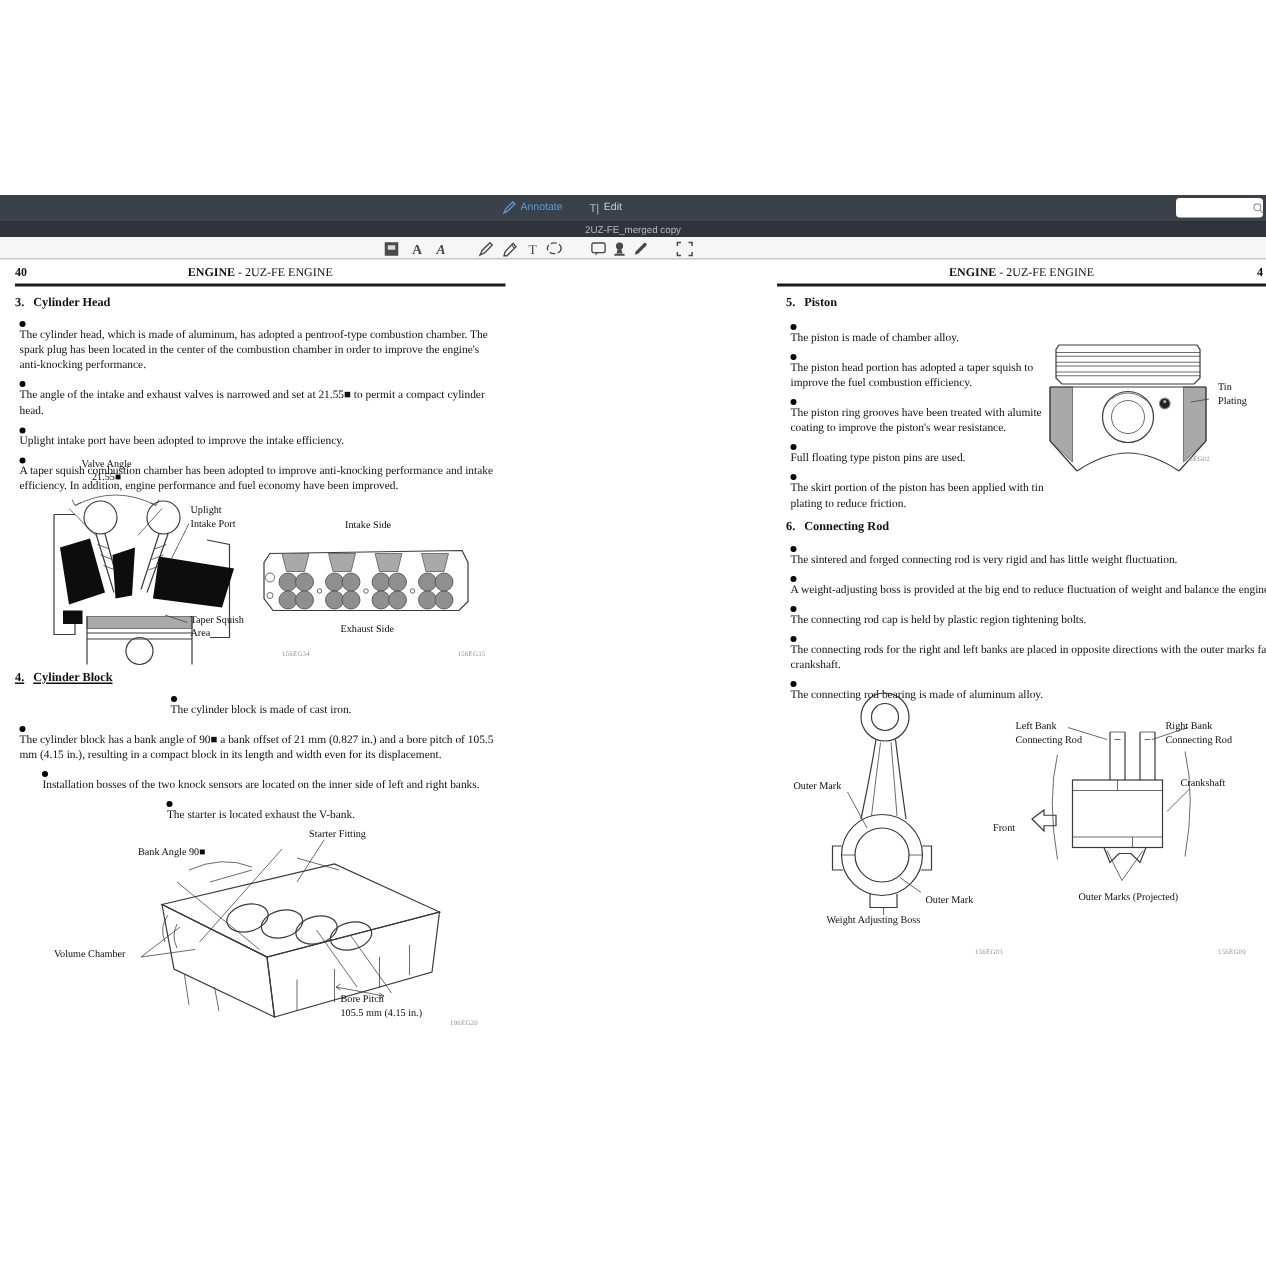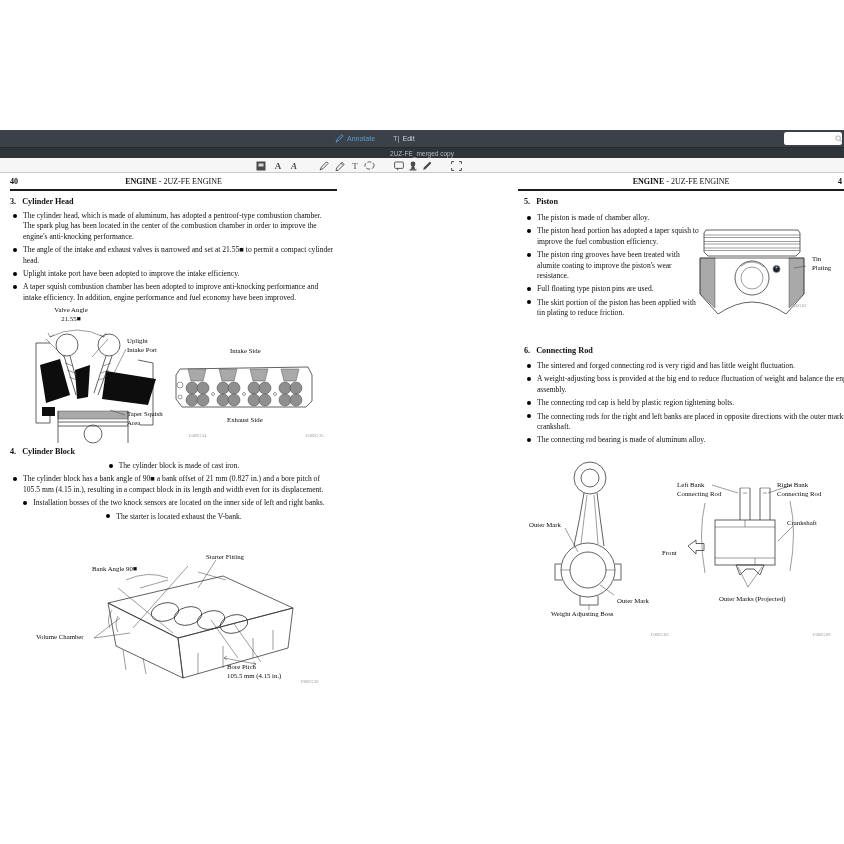--- a/index.html
+++ b/index.html
@@ -20,21 +20,21 @@
   #searchwrap{left:784px;top:132px;width:58px;height:13px;background:#fff;border-radius:2.5px;display:flex;align-items:center;}
   #search-input{border:none;outline:none;background:transparent;width:44px;height:11px;font-size:7px;margin-left:3px;
                 font-family:"Liberation Sans",sans-serif;}
   
   .hdr-num{font-weight:bold;font-size:8px;}
   .hdr-title{font-size:8px;text-align:center;}
   .hdr-rule{height:1.5px;background:#1c1c1c;}
   .sec-head{font-size:8.2px;font-weight:bold;}
   .sec-head .n{margin-right:6px;}
   .bullets{display:flex;flex-direction:column;}
-  .bullet{display:flex;margin-bottom:3px;}
+  .bullet{display:flex;margin-bottom:3px;flex-direction:column;}
   .bullet .dot{flex:0 0 4px;width:4px;height:4px;border-radius:50%;background:#000;margin:2.6px 6px 0 0;}
   .bullet .bt{font-size:7.6px;line-height:10.4px;}
   .figlabel{font-size:6.8px;line-height:8.6px;white-space:pre-line;color:#0c0c0c;}
   .figcode{font-size:4.5px;color:#909090;letter-spacing:.2px;}
   .center{text-align:center;}
   svg{overflow:visible;}
   .ln{stroke:#3a3a3a;stroke-width:.8;fill:none;}
   .lnt{stroke:#3a3a3a;stroke-width:.5;fill:none;}
   .blk{fill:#0d0d0d;stroke:none;}
   .gry{fill:#a9a9a9;stroke:#555;stroke-width:.5;}
@@ -215,21 +215,21 @@
     </g>
     <circle class="lnt" cx="41" cy="39" r="1.5"></circle>
       <circle class="lnt" cx="72" cy="39" r="1.5"></circle>
       <circle class="lnt" cx="103" cy="39" r="1.5"></circle>
   </svg>
   <div class="abs figlabel" style="left:230px;top:174px;">Intake Side</div>
   <div class="abs figlabel" style="left:227px;top:243px;">Exhaust Side</div>
   <div class="abs figcode" style="left:188px;top:260px;">156EG34</div>
   <div class="abs figcode" style="left:305px;top:260px;">156EG35</div>
 
-  <div class="abs sec-head" style="left:10px;top:274px;">
+  <div class="abs sec-head" style="left:10px;top:274px;text-decoration:underline;">
     <span class="n">4.</span><span>Cylinder Block</span>
   </div>
   <div class="abs bullets" style="left:13px;top:288px;width:322px;align-items:center;">
     <div class="bullet">
         <span class="dot"></span>
         <span class="bt">The cylinder block is made of cast iron.</span>
       </div>
     <div class="bullet">
         <span class="dot"></span>
         <span class="bt">The cylinder block has a bank angle of 90■ a bank offset of 21 mm (0.827 in.) and a bore pitch of 105.5 mm (4.15 in.), resulting in a compact block in its length and width even for its displacement.</span>

